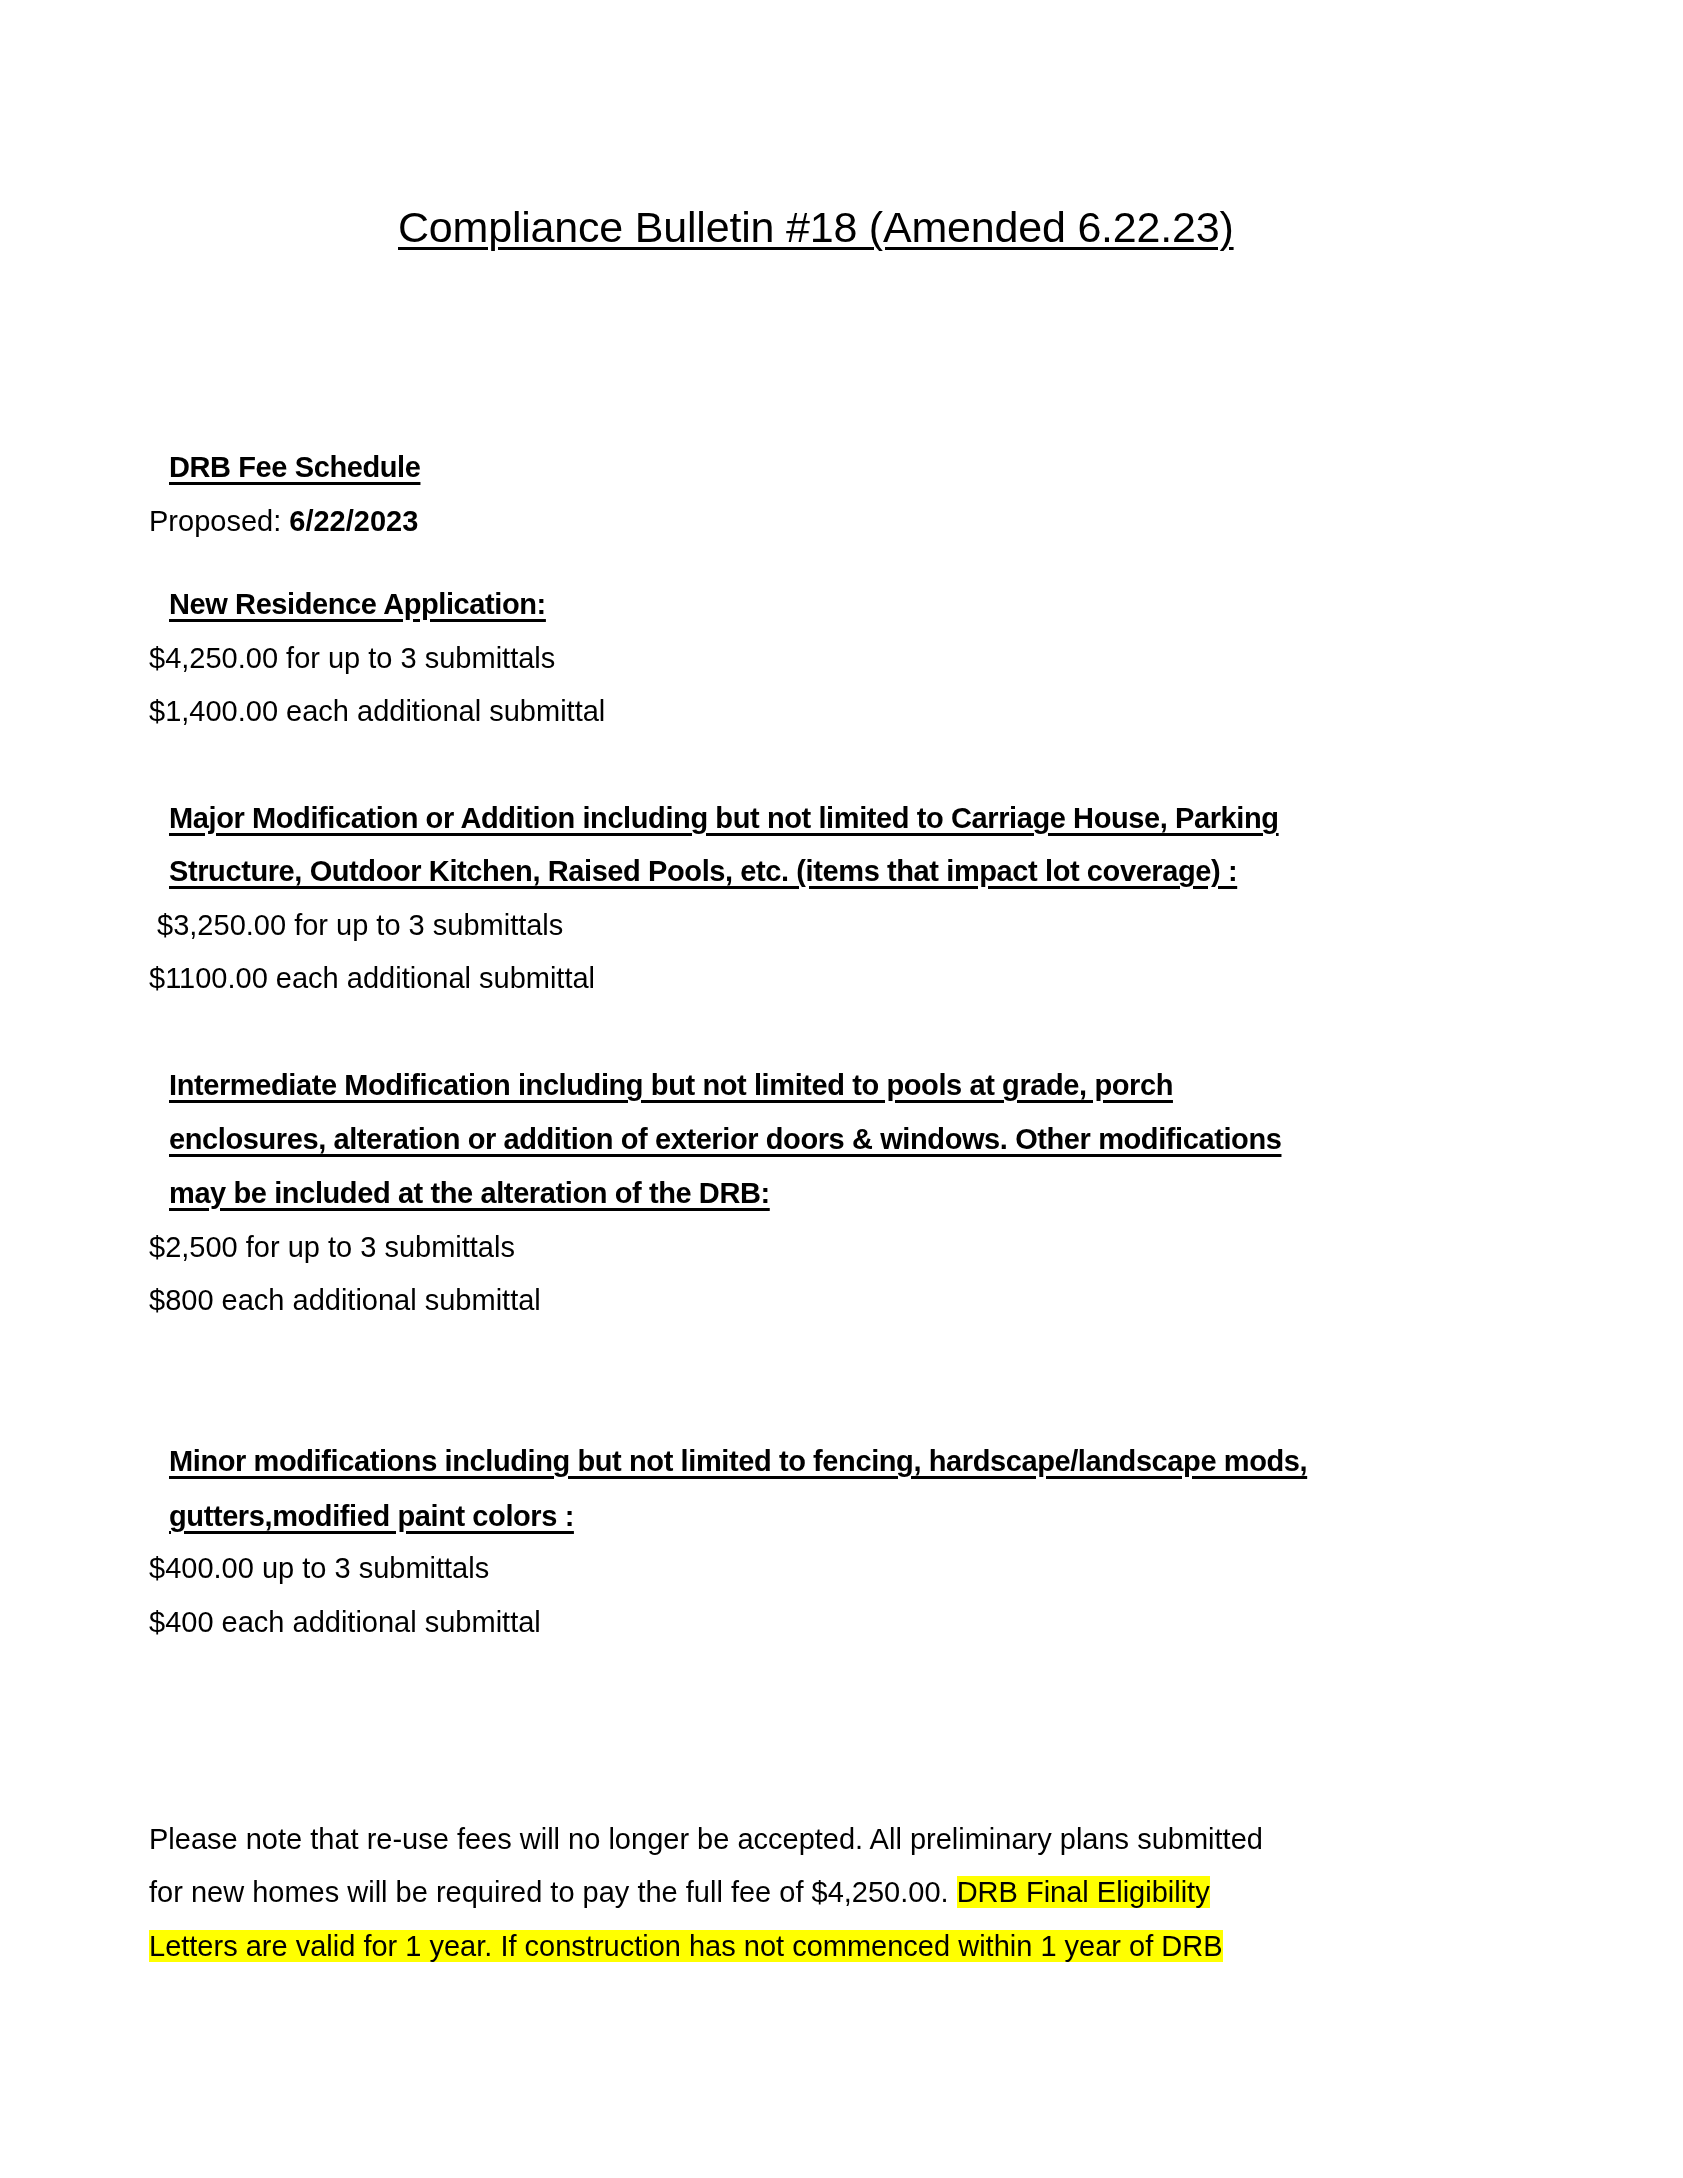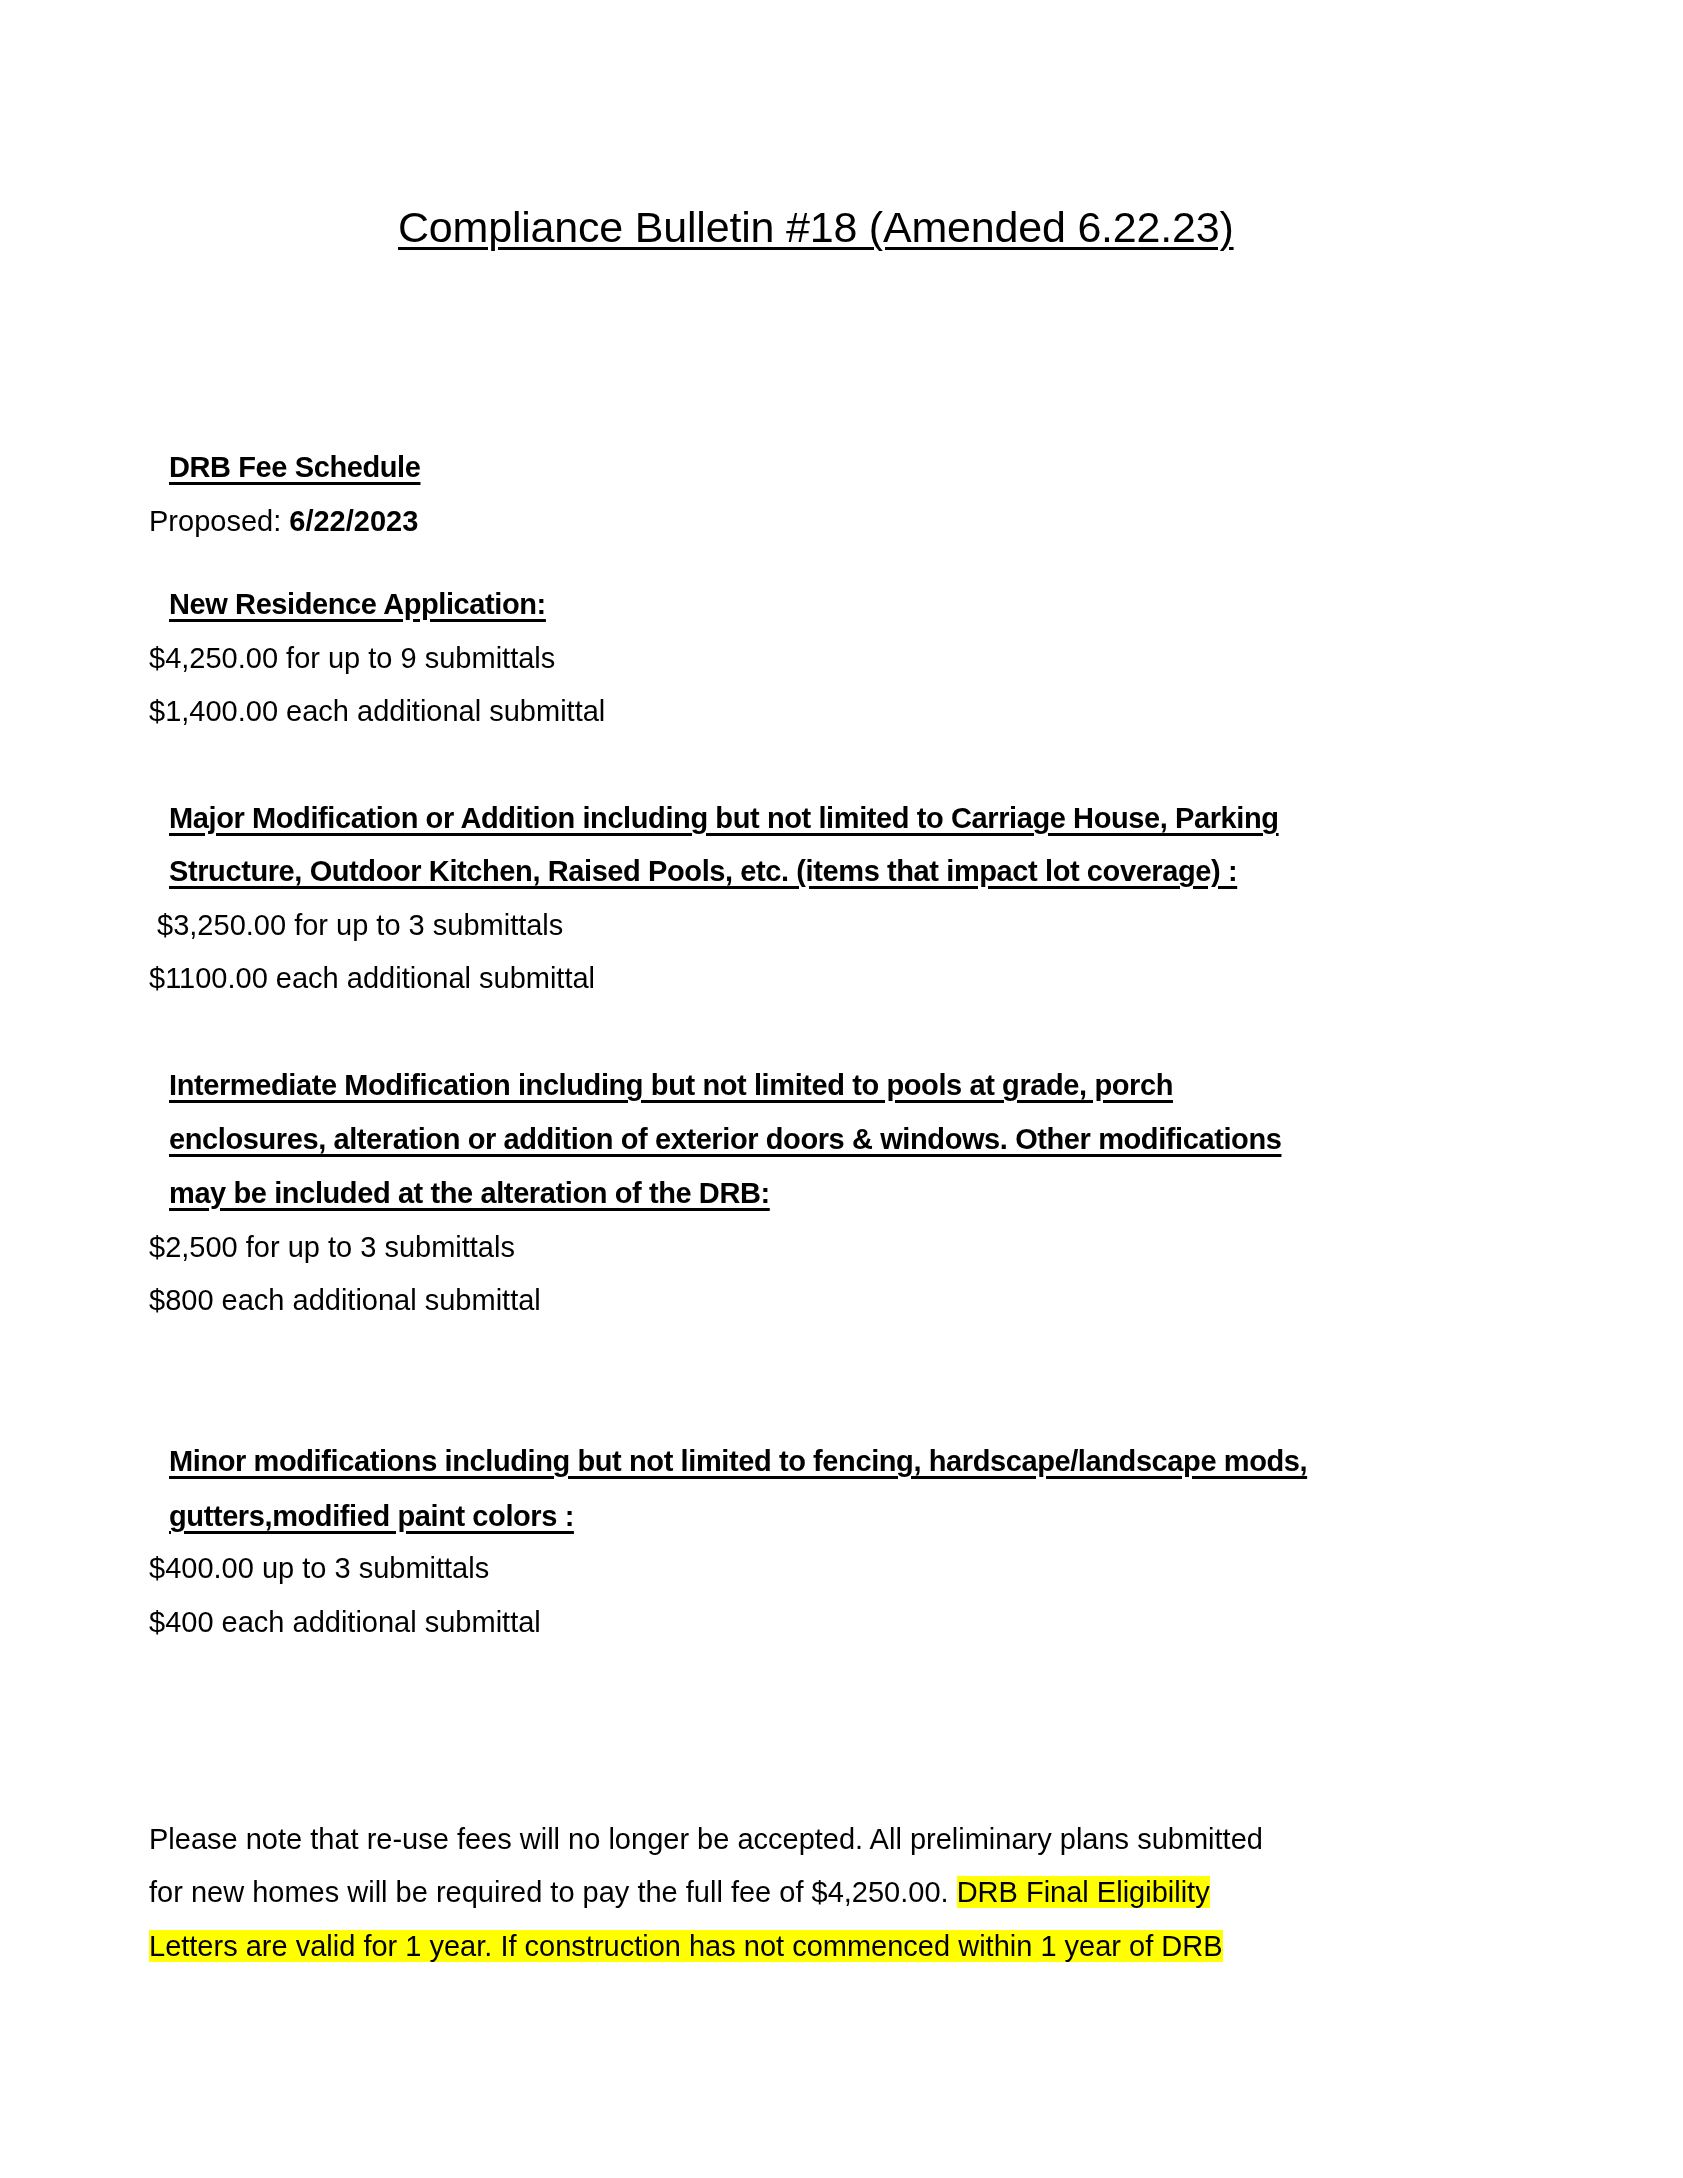--- a/index.html
+++ b/index.html
@@ -19,21 +19,21 @@
 <body>
 
 <div class="page">
 
   <div class="title">Compliance Bulletin #18 (Amended 6.22.23)</div>
 
   <div class="line head" style="top:447px">DRB Fee Schedule</div>
   <div class="line" style="top:501px"><span>Proposed: </span><span class="bold">6/22/2023</span></div>
 
   <div class="line head" style="top:584px">New Residence Application:</div>
-  <div class="line" style="top:638px">$4,250.00 for up to 9 submittals</div>
+  <div class="line" style="top:638px">$4,250.00 for up to 3 submittals</div>
   <div class="line" style="top:691px">$1,400.00 each additional submittal</div>
 
   <div class="line head" style="top:798px">Major Modification or Addition including but not limited to Carriage House, Parking</div>
   <div class="line head" style="top:851px">Structure, Outdoor Kitchen, Raised Pools, etc. (items that impact lot coverage) :</div>
   <div class="line" style="top:905px; white-space:pre"> $3,250.00 for up to 3 submittals</div>
   <div class="line" style="top:958px">$1100.00 each additional submittal</div>
 
   <div class="line head" style="top:1065px">Intermediate Modification including but not limited to pools at grade, porch</div>
   <div class="line head" style="top:1119px">enclosures, alteration or addition of exterior doors &amp; windows. Other modifications</div>
   <div class="line head" style="top:1173px">may be included at the alteration of the DRB:</div>

